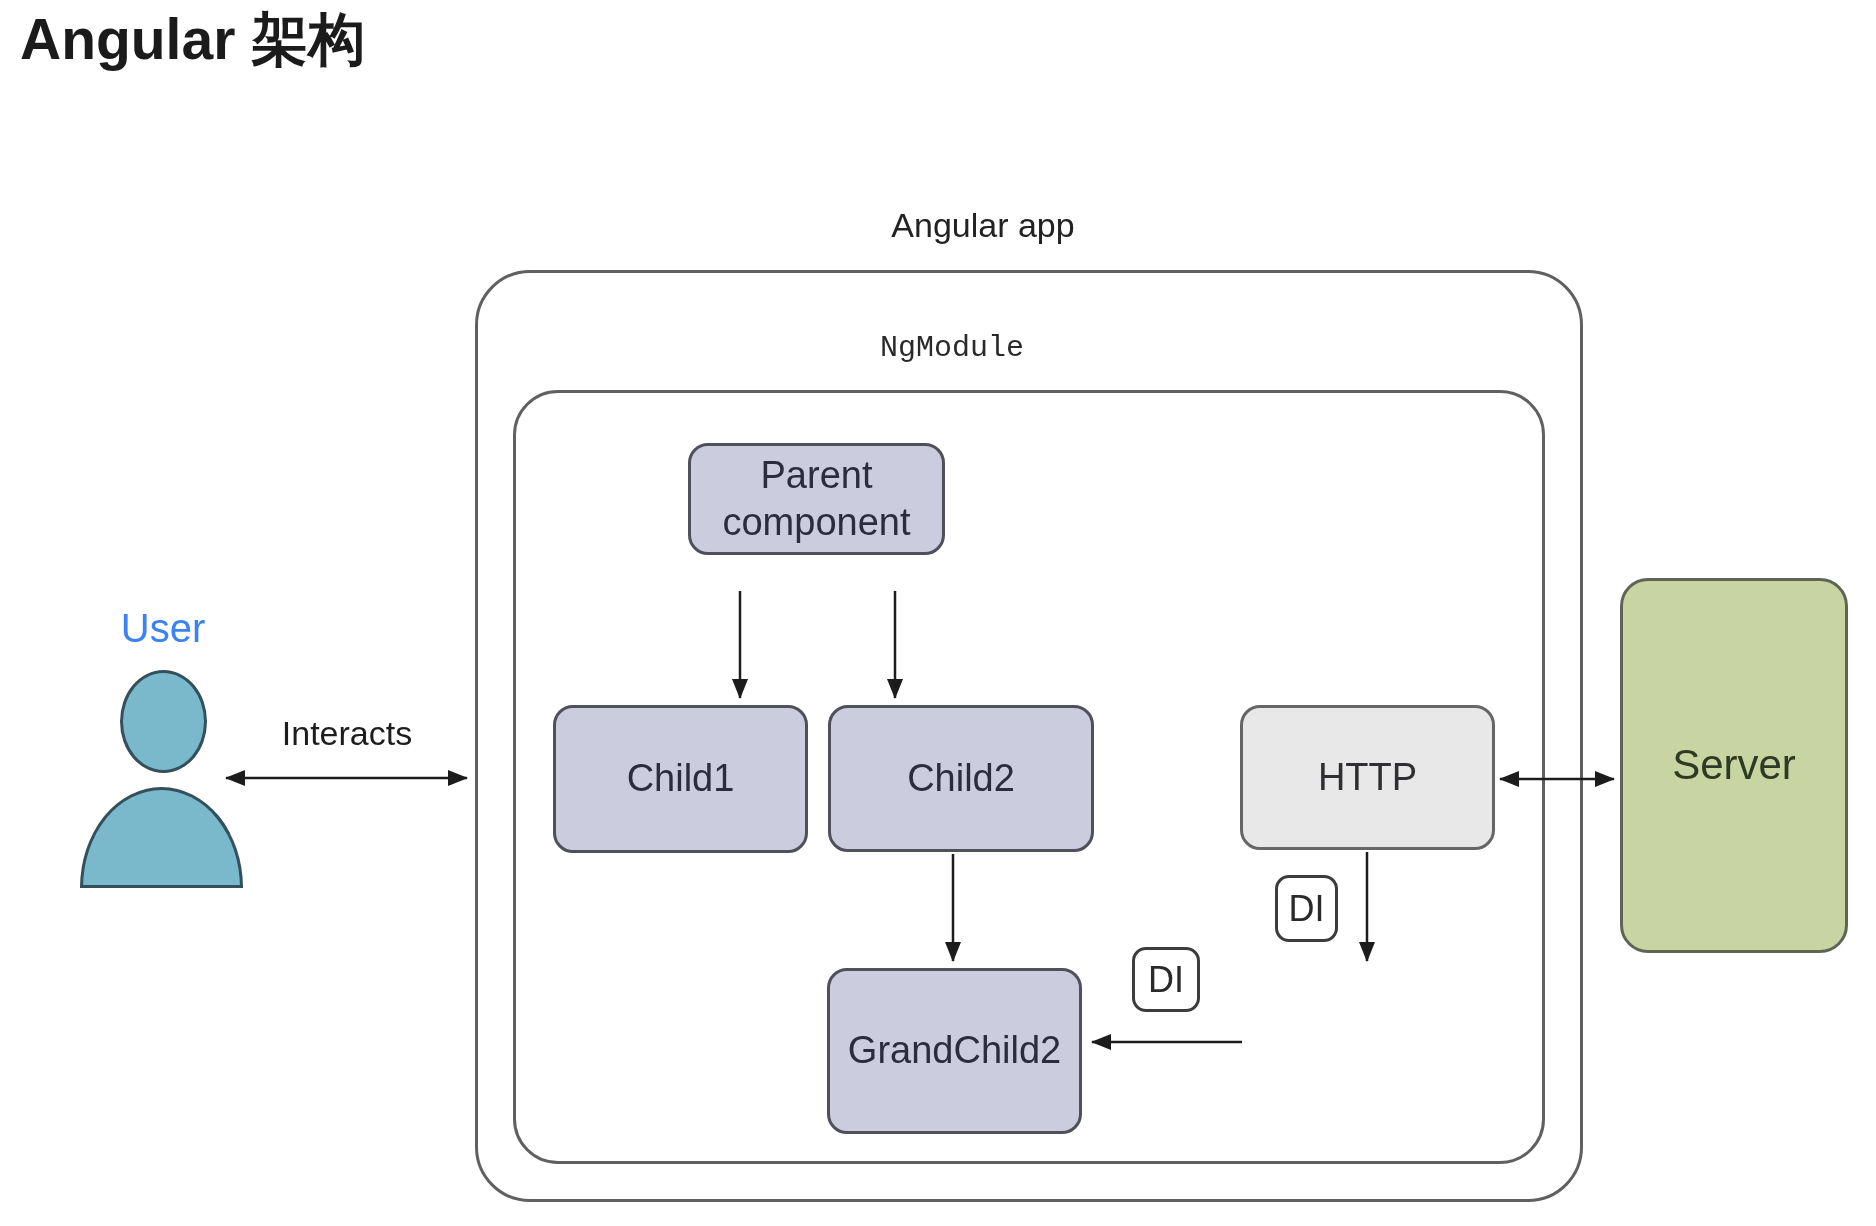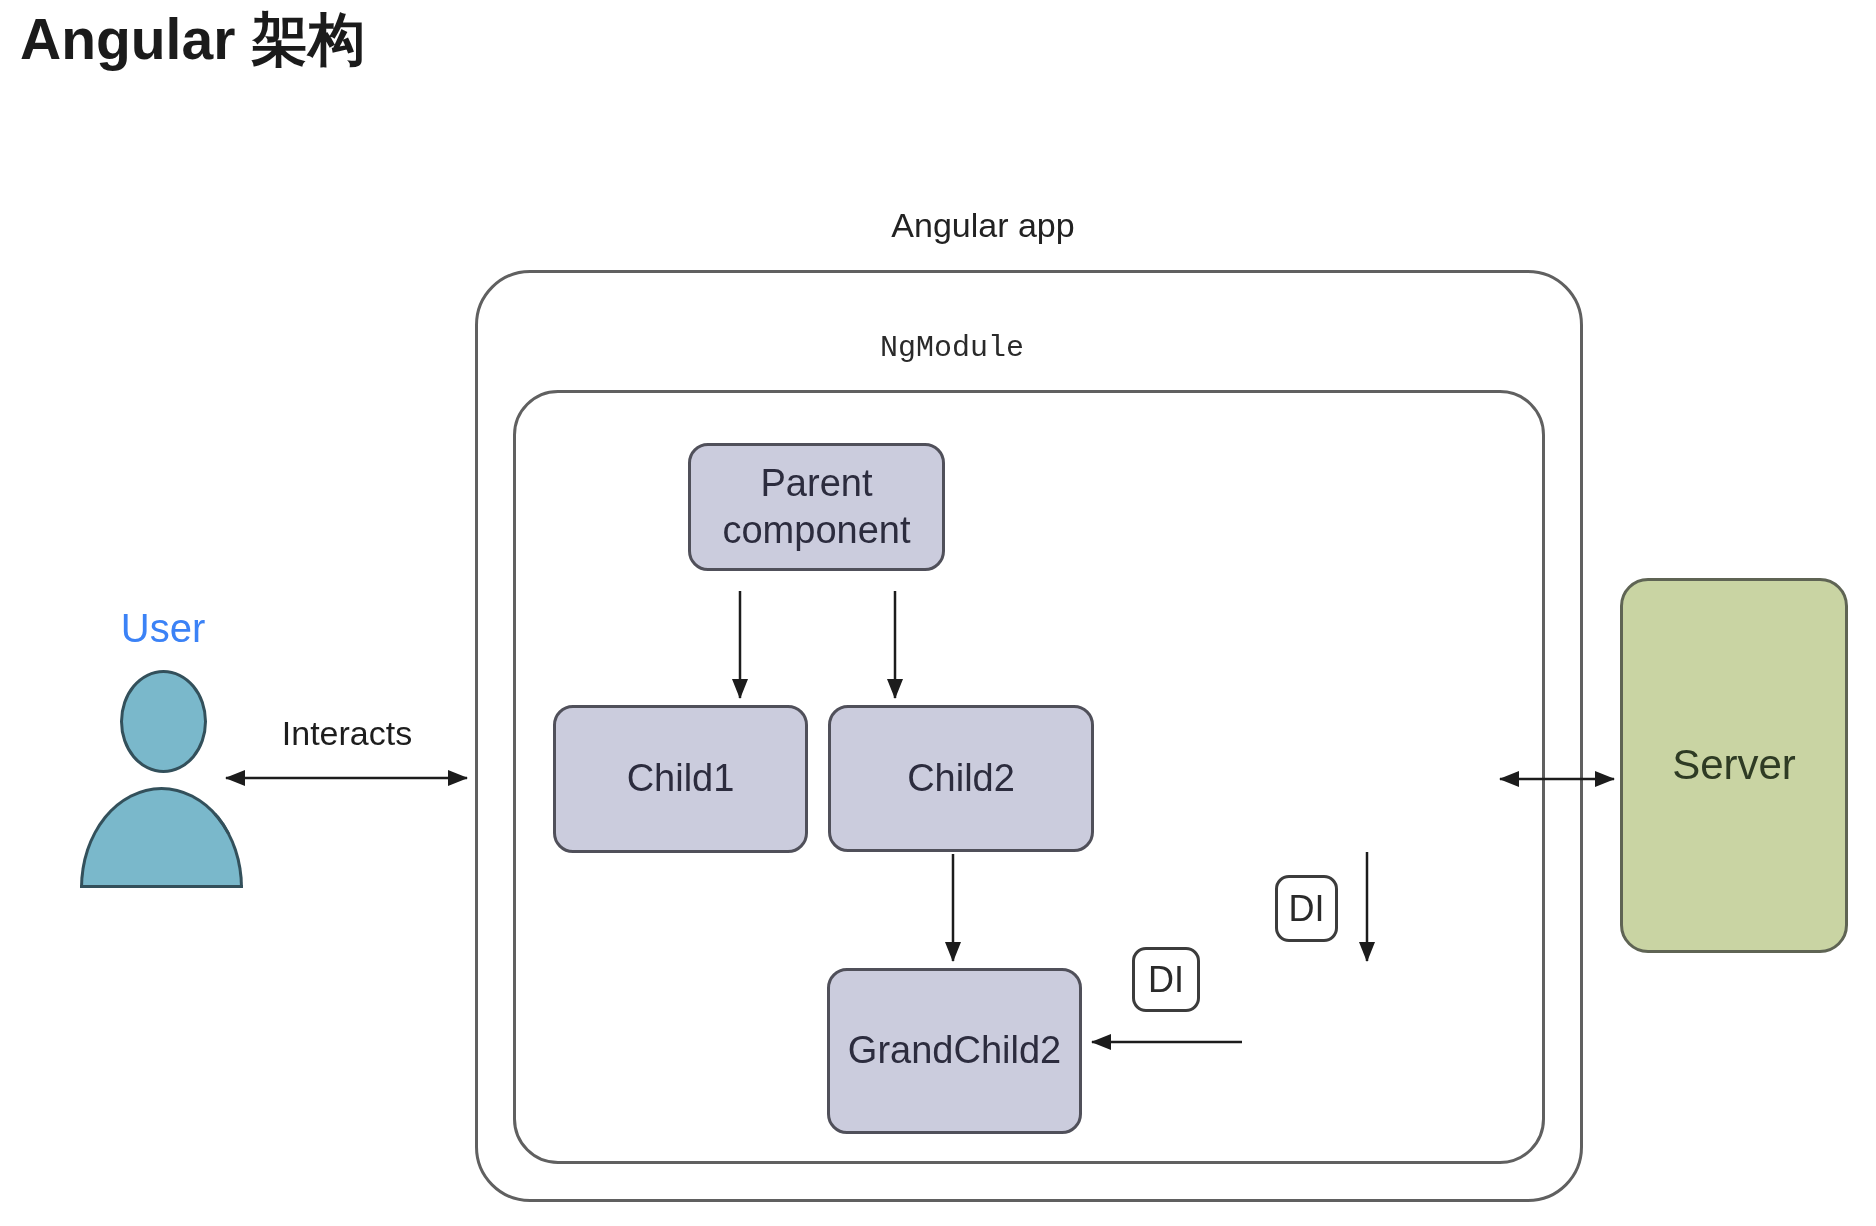--- a/index.html
+++ b/index.html
@@ -57,21 +57,21 @@
   .component{
     background:var(--component-fill);
     border:3px solid var(--component-border);
     border-radius:20px;color:var(--node-text);
   }
   .service{
     background:var(--service-fill);
     border:3px solid var(--service-border);
     border-radius:20px;color:#2f2f33;
   }
-  .node-parent{left:688px;top:443px;width:257px;height:128px;}
+  .node-parent{left:688px;top:443px;width:257px;height:112px;}
   .node-child1{left:553px;top:705px;width:255px;height:148px;text-align:right;}
   .node-child2{left:828px;top:705px;width:266px;height:147px;}
   .node-grandchild2{left:827px;top:968px;width:255px;height:166px;}
   .node-http{left:1240px;top:705px;width:255px;height:145px;}
   .node-service1{left:1242px;top:968px;width:255px;height:146px;}
   .node-server{
     left:1620px;top:578px;width:228px;height:375px;
     background:var(--server-fill);border:3px solid var(--server-border);
     border-radius:28px;color:var(--server-text);font-size:42px;
   }
@@ -112,20 +112,21 @@
   <div class="container-box outer-box"></div>
 
   <div class="float-label module-label">NgModule</div>
 
   <div class="container-box inner-box"></div>
 
   <div class="node component node-parent">Parent component</div>
   <div class="node component node-child1">Child1</div>
   <div class="node component node-child2">Child2</div>
   <div class="node component node-grandchild2">GrandChild2</div>
+  <div class="node service node-http">HTTP</div>
   <div class="node node-server">Server</div>
 
   <div class="di-badge di-http-service">DI</div>
   <div class="di-badge di-service-grandchild">DI</div>
 
   <div class="float-label user-label">User</div>
   <div class="user-head"></div>
   <div class="user-body"></div>
 
   <div class="float-label interacts-label">Interacts</div>

